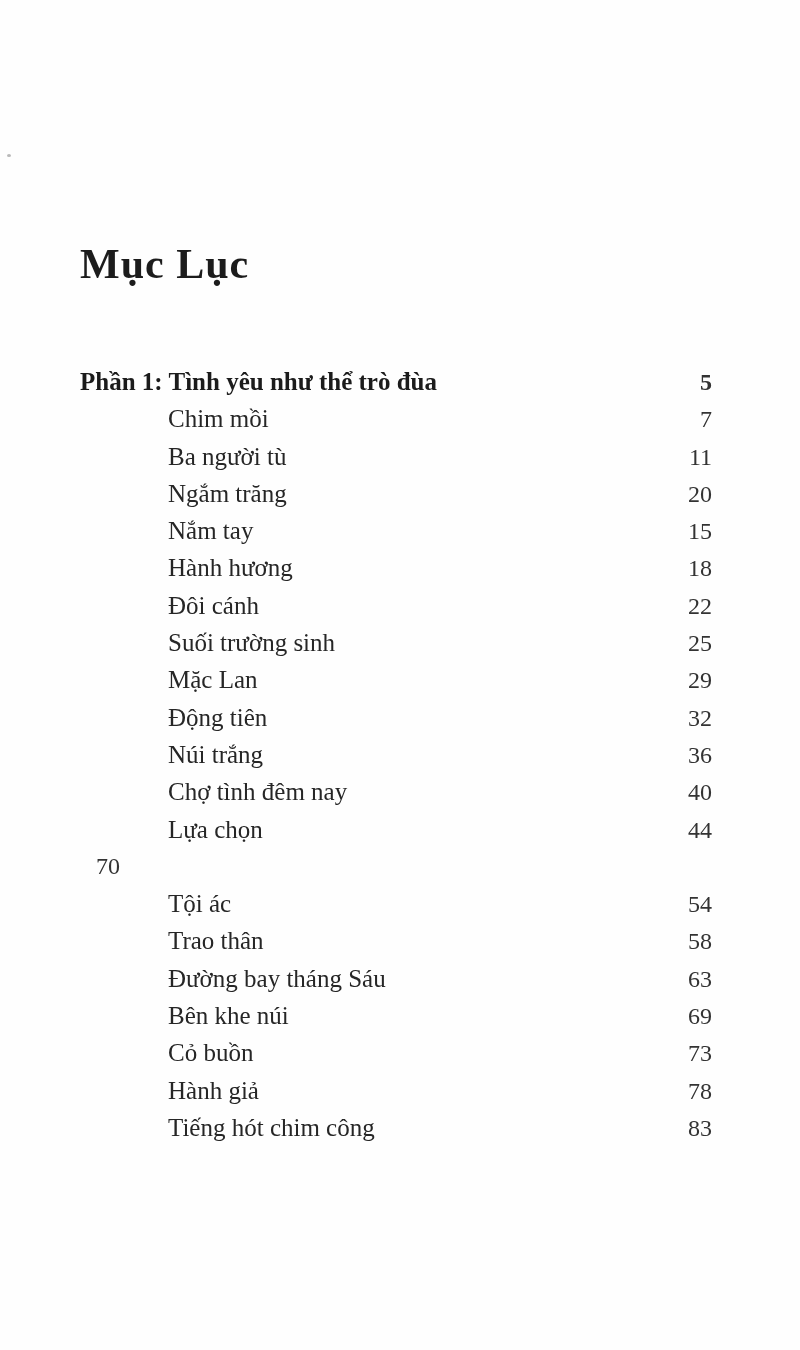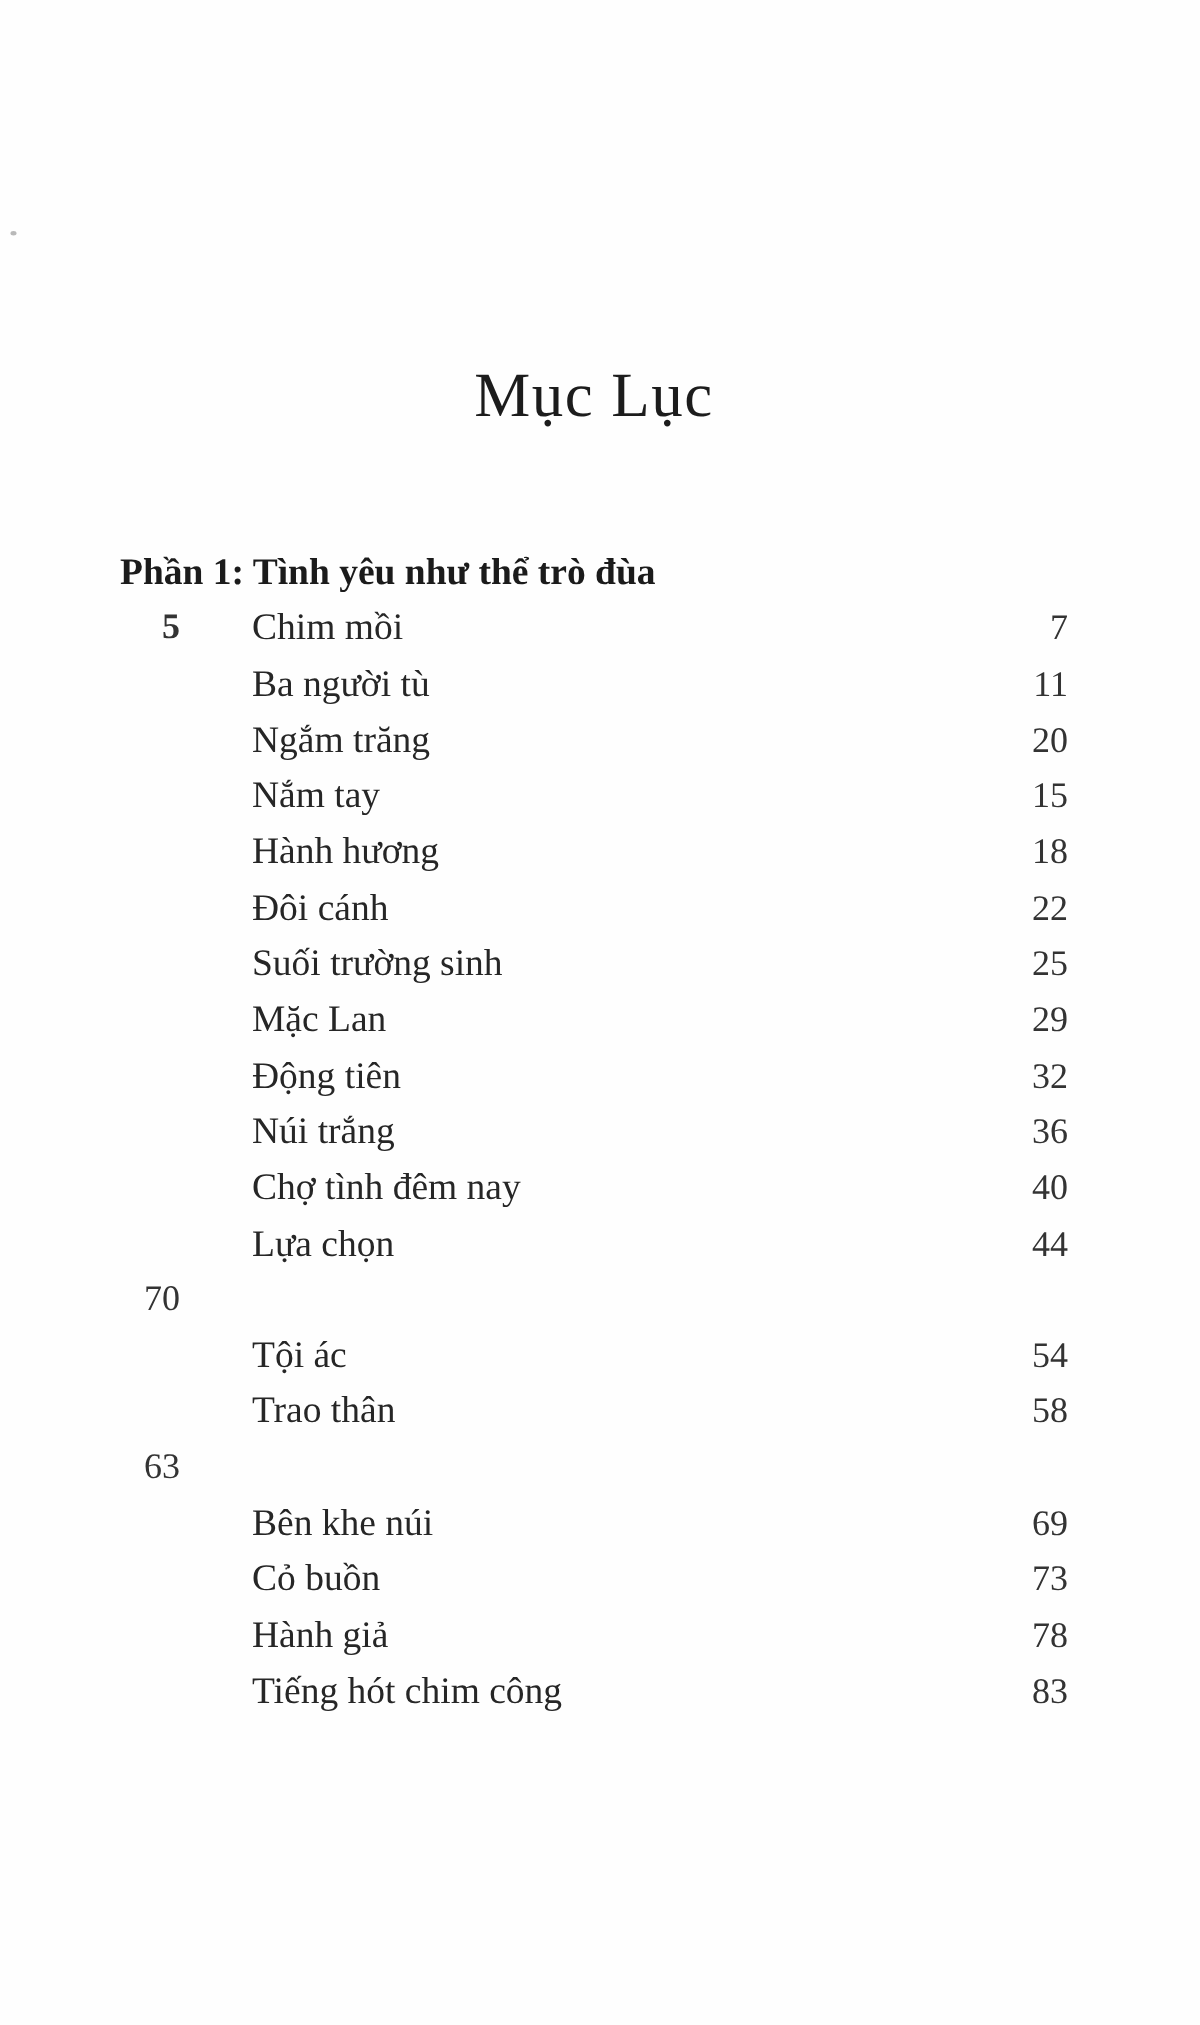--- a/index.html
+++ b/index.html
@@ -21,23 +21,22 @@
     width: 4px;
     height: 3px;
     background: #b9b9b9;
     border-radius: 50%;
   }
   .toc-title {
     position: absolute;
     top: 240px;
     left: 80px;
     width: 632px;
-    text-align: center;
     font-size: 42px;
-    font-weight: 400;
+    font-weight: 700;
     letter-spacing: 1px;
     color: #1c1c1c;
   }
   .toc {
     position: absolute;
     top: 363px;
     left: 80px;
     width: 632px;
   }
   .toc-row {
@@ -45,21 +44,20 @@
     justify-content: space-between;
     align-items: baseline;
     height: 37.3px;
     font-size: 25px;
     line-height: 37.3px;
     color: #262626;
   }
   .toc-row.part-row {
     font-weight: 700;
     color: #1b1b1b;
-    flex-direction: column;
   }
   .toc-row .entry-title {
     white-space: nowrap;
   }
   .toc-row.chapter-row .entry-title {
     padding-left: 88px;
   }
   .toc-row .entry-page {
     font-size: 24px;
     color: #333333;
@@ -153,20 +151,21 @@
     <span class="entry-title">Tội ác</span>
     <span class="entry-page">54</span>
   </div>
 
   <div class="toc-row chapter-row">
     <span class="entry-title">Trao thân</span>
     <span class="entry-page">58</span>
   </div>
 
   <div class="toc-row chapter-row">
+    <span class="entry-title">Đường bay tháng Sáu</span>
     <span class="entry-page">63</span>
   </div>
 
   <div class="toc-row chapter-row">
     <span class="entry-title">Bên khe núi</span>
     <span class="entry-page">69</span>
   </div>
 
   <div class="toc-row chapter-row">
     <span class="entry-title">Cỏ buồn</span>

